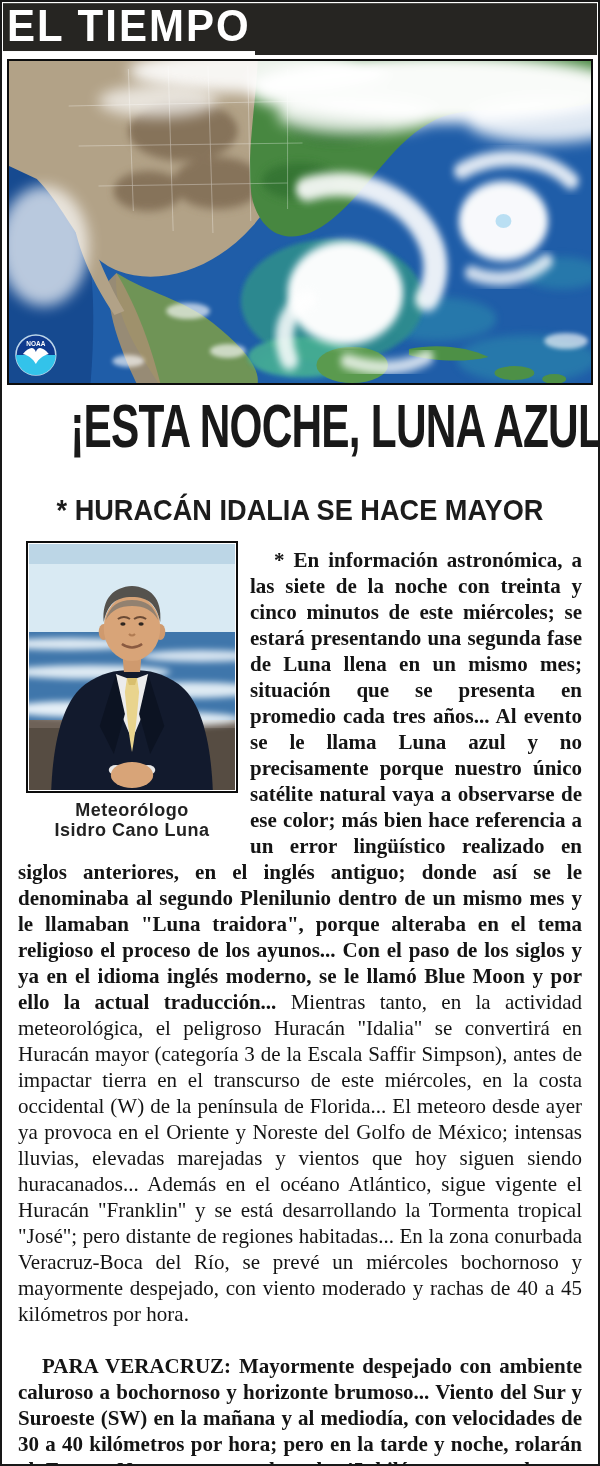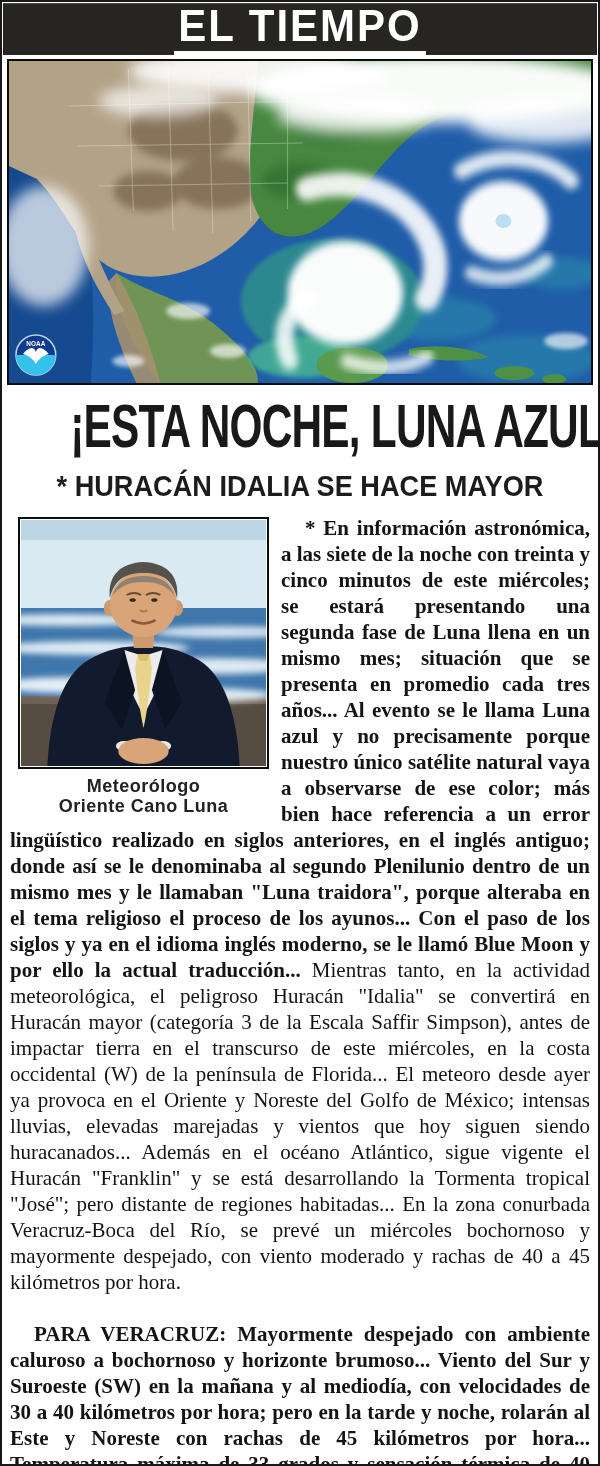--- a/index.html
+++ b/index.html
@@ -4,66 +4,66 @@
 <style>
   html,body{margin:0;padding:0;background:#e8e8e8;}
   .page{
     width:600px;height:1466px;margin:0 auto;background:#ffffff;
     border:2px solid #181818;box-sizing:border-box;overflow:hidden;
     font-family:"Liberation Sans",sans-serif;position:relative;
   }
   
   .masthead{
     margin:1px 1px 0 1px;height:51px;background:#262522;
-    display:flex;align-items:center;justify-content:center;
+    display:flex;align-items:center;
     border-top:1px solid #4a4a46;
   }
   .masthead-title{
     color:#ffffff;font-size:42px;font-weight:bold;letter-spacing:2px;
     line-height:1;display:inline-block;border-bottom:4px solid #ffffff;
     padding:0 4px 3px 4px;transform:scaleY(1.05);
   }
   
   .sat-frame{
     margin:4px 5px 0 5px;height:326px;border:2px solid #0d0d0d;
     box-sizing:border-box;background:#1f5da8;
   }
   .sat-frame svg{display:block;width:100%;height:100%;}
   
   .headline{margin-top:12px;text-align:center;color:#191919;}
   .headline-line{line-height:60px;white-space:nowrap;}
   .headline-line>span{
     display:inline-block;font-size:53px;font-weight:bold;letter-spacing:-1px;
     transform:scale(0.8,1.16);transform-origin:50% 55%;
   }
-  .subheadline{margin-top:0;text-align:center;color:#1c1c1c;}
+  .subheadline{margin-top:24px;text-align:center;color:#1c1c1c;}
   .subheadline-line{line-height:31px;white-space:nowrap;}
   .subheadline-line>span{
     display:inline-block;font-size:28px;font-weight:bold;
     transform:scale(0.97,1.08);transform-origin:50% 50%;
   }
   
   .article{
     padding:10px 8px 0 8px;
     font-family:"Liberation Serif",serif;font-size:21px;line-height:26px;
     color:#141414;text-align:justify;
   }
   .photo-figure{
-    float:left;width:251px;margin:2px 12px 2px 8px;
+    float:left;width:212px;margin:2px 12px 2px 16px;
   }
   .photo-box{
     border:2px solid #0d0d0d;background:#ffffff;padding:1px;box-sizing:border-box;
   }
   .photo-box svg{display:block;width:100%;height:246px;}
   .photo-caption{
     text-align:center;font-family:"Liberation Sans",sans-serif;
     font-weight:bold;font-size:18px;line-height:20px;color:#222;
     padding-top:7px;letter-spacing:0.5px;
   }
-  .article p{margin:0;text-indent:24px;}
+  .article p{margin:8px;text-indent:24px;}
   .article p.second{margin-top:26px;}
   .bold{font-weight:bold;}
 </style>
 </head>
 <body>
 
 <div class="page">
 
   <div class="masthead">
     <span class="masthead-title">EL TIEMPO</span>
@@ -219,21 +219,21 @@
           <path d="M99,90 q3,3 6,0" stroke="#b07b52" stroke-width="2" fill="none"></path>
           <path d="M92,100 q10,7 20,0" stroke="#8a5a40" stroke-width="2.5" fill="none"></path>
 
           <ellipse cx="86" cy="226" rx="7" ry="5" fill="#e8e8e8"></ellipse>
           <ellipse cx="118" cy="226" rx="7" ry="5" fill="#e8e8e8"></ellipse>
           <ellipse cx="102" cy="231" rx="21" ry="13" fill="#d8a478"></ellipse>
         </svg>
       </div>
       <div class="photo-caption">
         <span>Meteorólogo</span><br>
-        <span>Oriente Cano Luna</span>
+        <span>Isidro Cano Luna</span>
       </div>
     </div>
 
     <p><span class="bold">* En información astronómica, a las siete de la noche con treinta y cinco minutos de este miércoles; se estará presentando una segunda fase de Luna llena en un mismo mes; situación que se presenta en promedio cada tres años... Al evento se le llama Luna azul y no precisamente porque nuestro único satélite natural vaya a observarse de ese color; más bien hace referencia a un error lingüístico realizado en siglos anteriores, en el inglés antiguo; donde así se le denominaba al segundo Plenilunio dentro de un mismo mes y le llamaban "Luna traidora", porque alteraba en el tema religioso el proceso de los ayunos... Con el paso de los siglos y ya en el idioma inglés moderno, se le llamó Blue Moon y por ello la actual traducción...</span><span> Mientras tanto, en la actividad meteorológica, el peligroso Huracán "Idalia" se convertirá en Huracán mayor (categoría 3 de la Escala Saffir Simpson), antes de impactar tierra en el transcurso de este miércoles, en la costa occidental (W) de la península de Florida... El meteoro desde ayer ya provoca en el Oriente y Noreste del Golfo de México; intensas lluvias, elevadas marejadas y vientos que hoy siguen siendo huracanados... Además en el océano Atlántico, sigue vigente el Huracán "Franklin" y se está desarrollando la Tormenta tropical "José"; pero distante de regiones habitadas... En la zona conurbada Veracruz-Boca del Río, se prevé un miércoles bochornoso y mayormente despejado, con viento moderado y rachas de 40 a 45 kilómetros por hora.</span></p>
 
     <p class="second bold">PARA VERACRUZ: Mayormente despejado con ambiente caluroso a bochornoso y horizonte brumoso... Viento del Sur y Suroeste (SW) en la mañana y al mediodía, con velocidades de 30 a 40 kilómetros por hora; pero en la tarde y noche, rolarán al Este y Noreste con rachas de 45 kilómetros por hora... Temperatura máxima de 33 grados y sensación térmica de 40 grados.</p>
 
   </div>
 </div>
 

